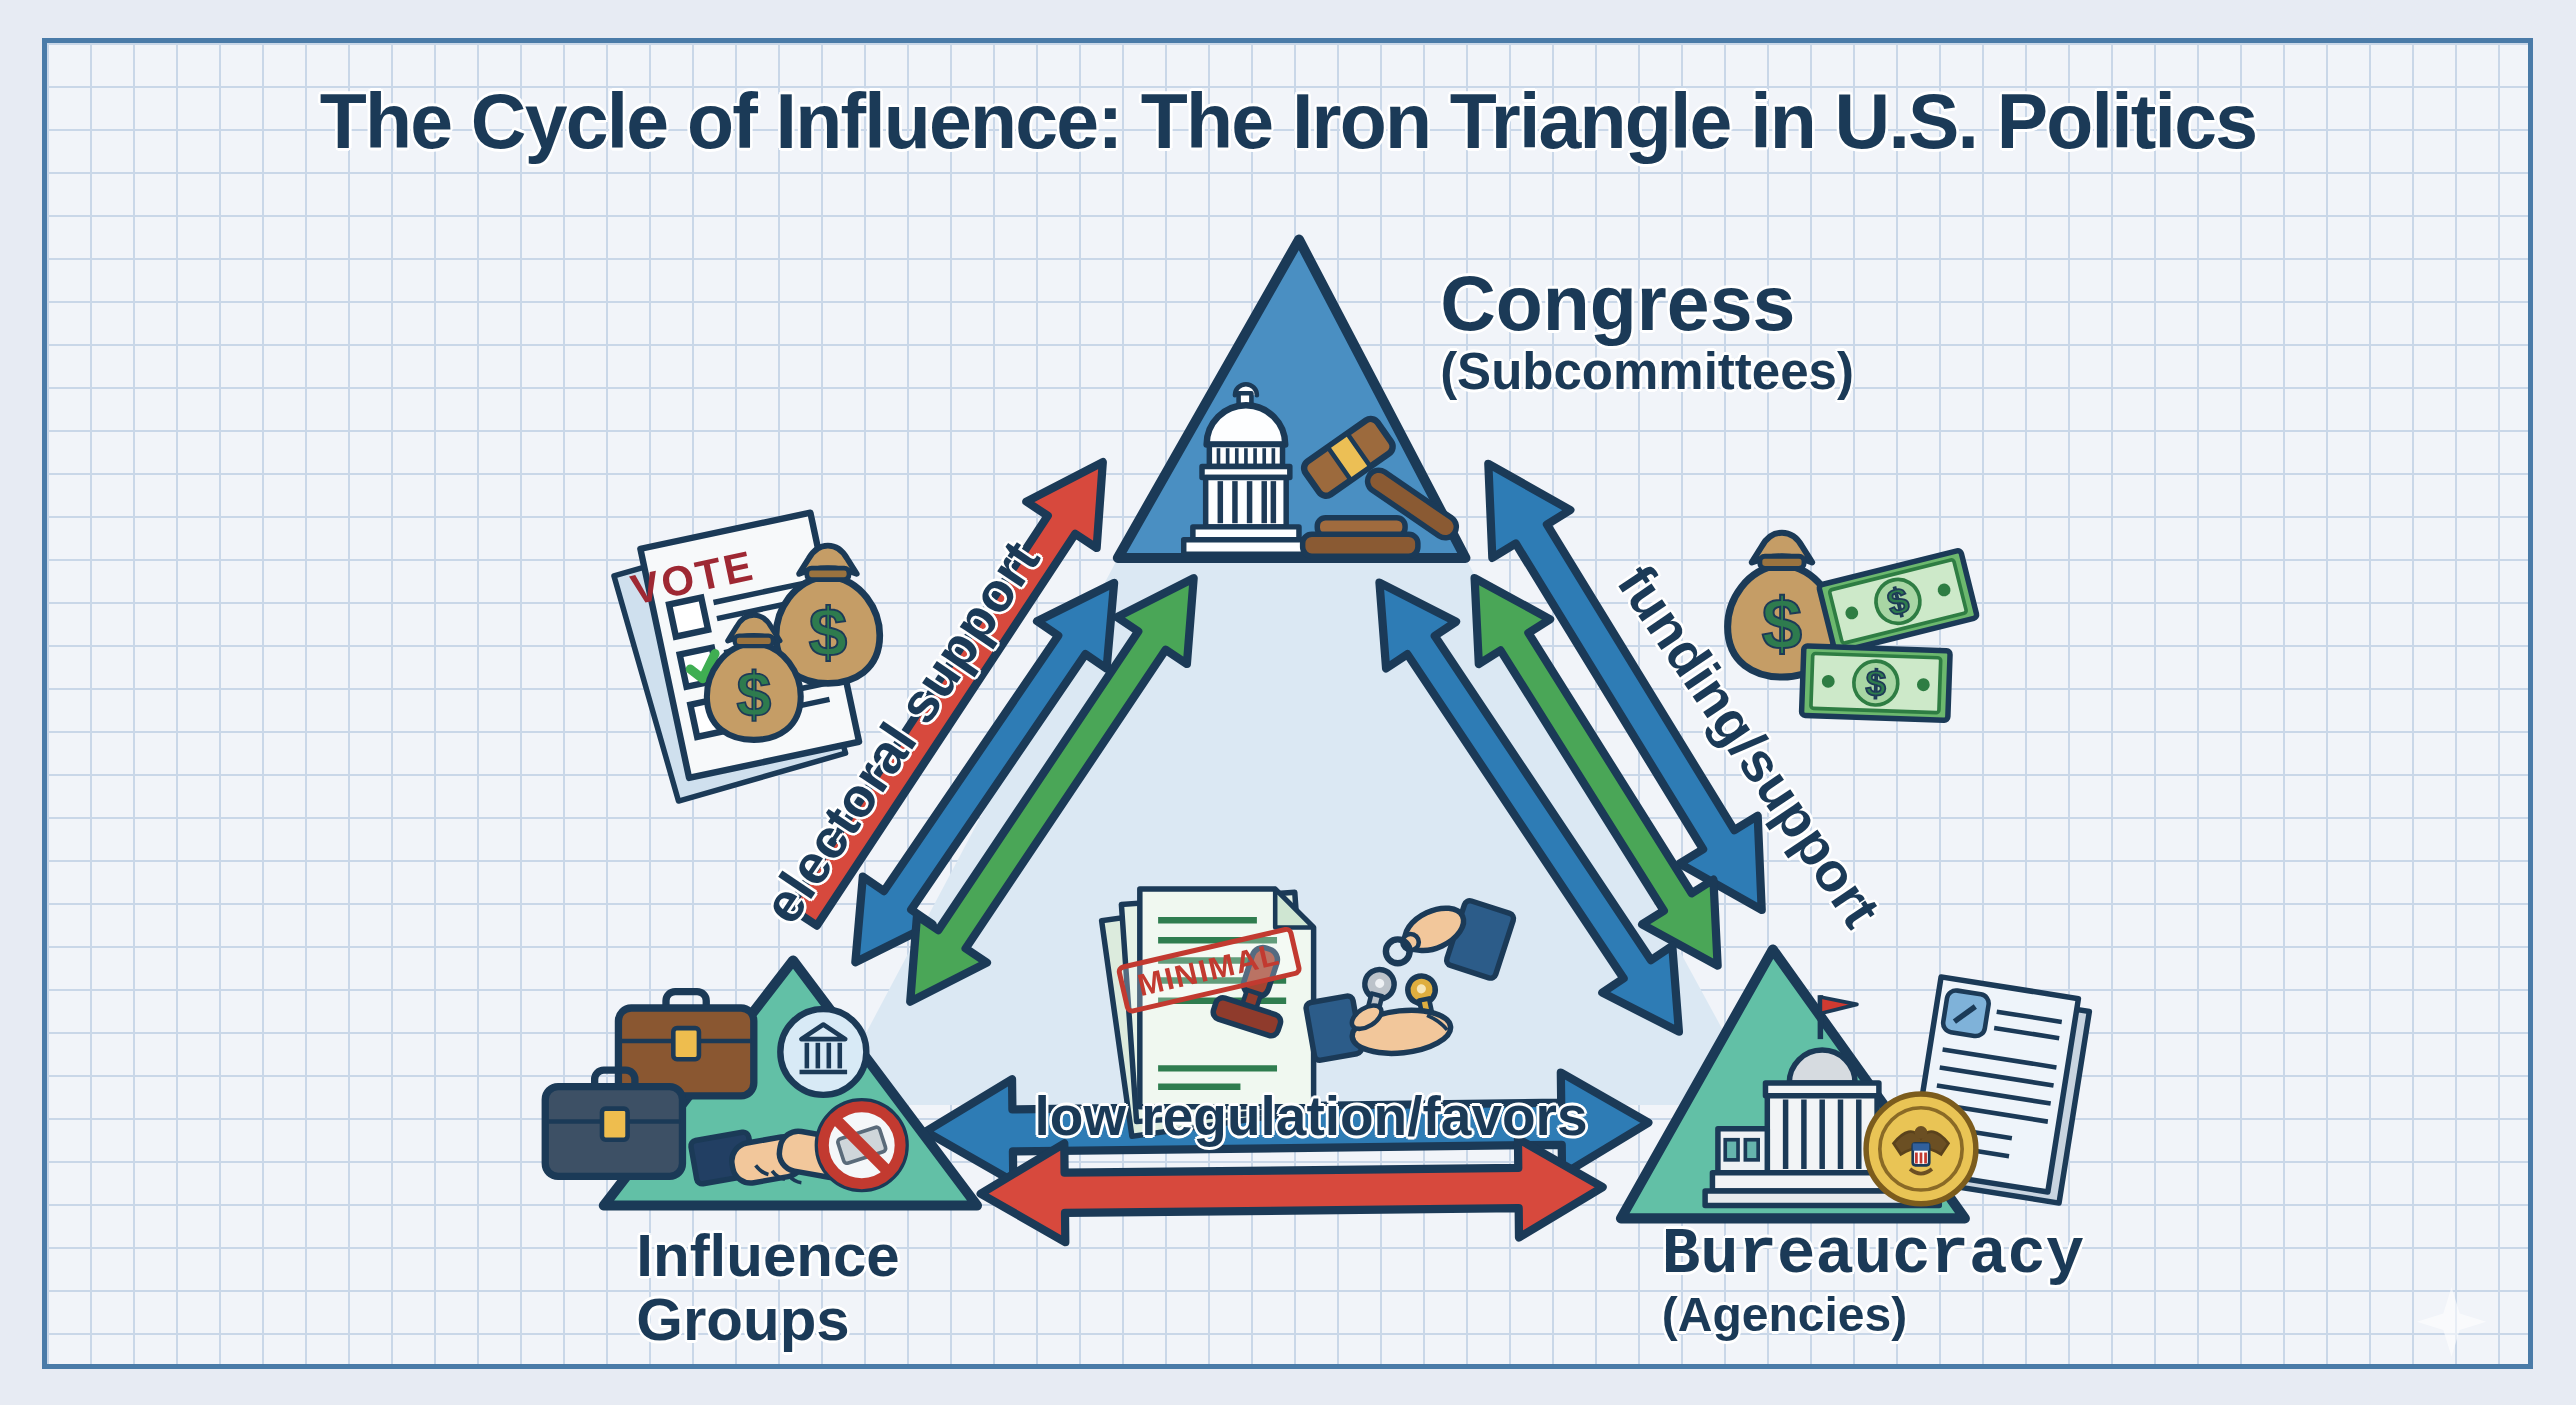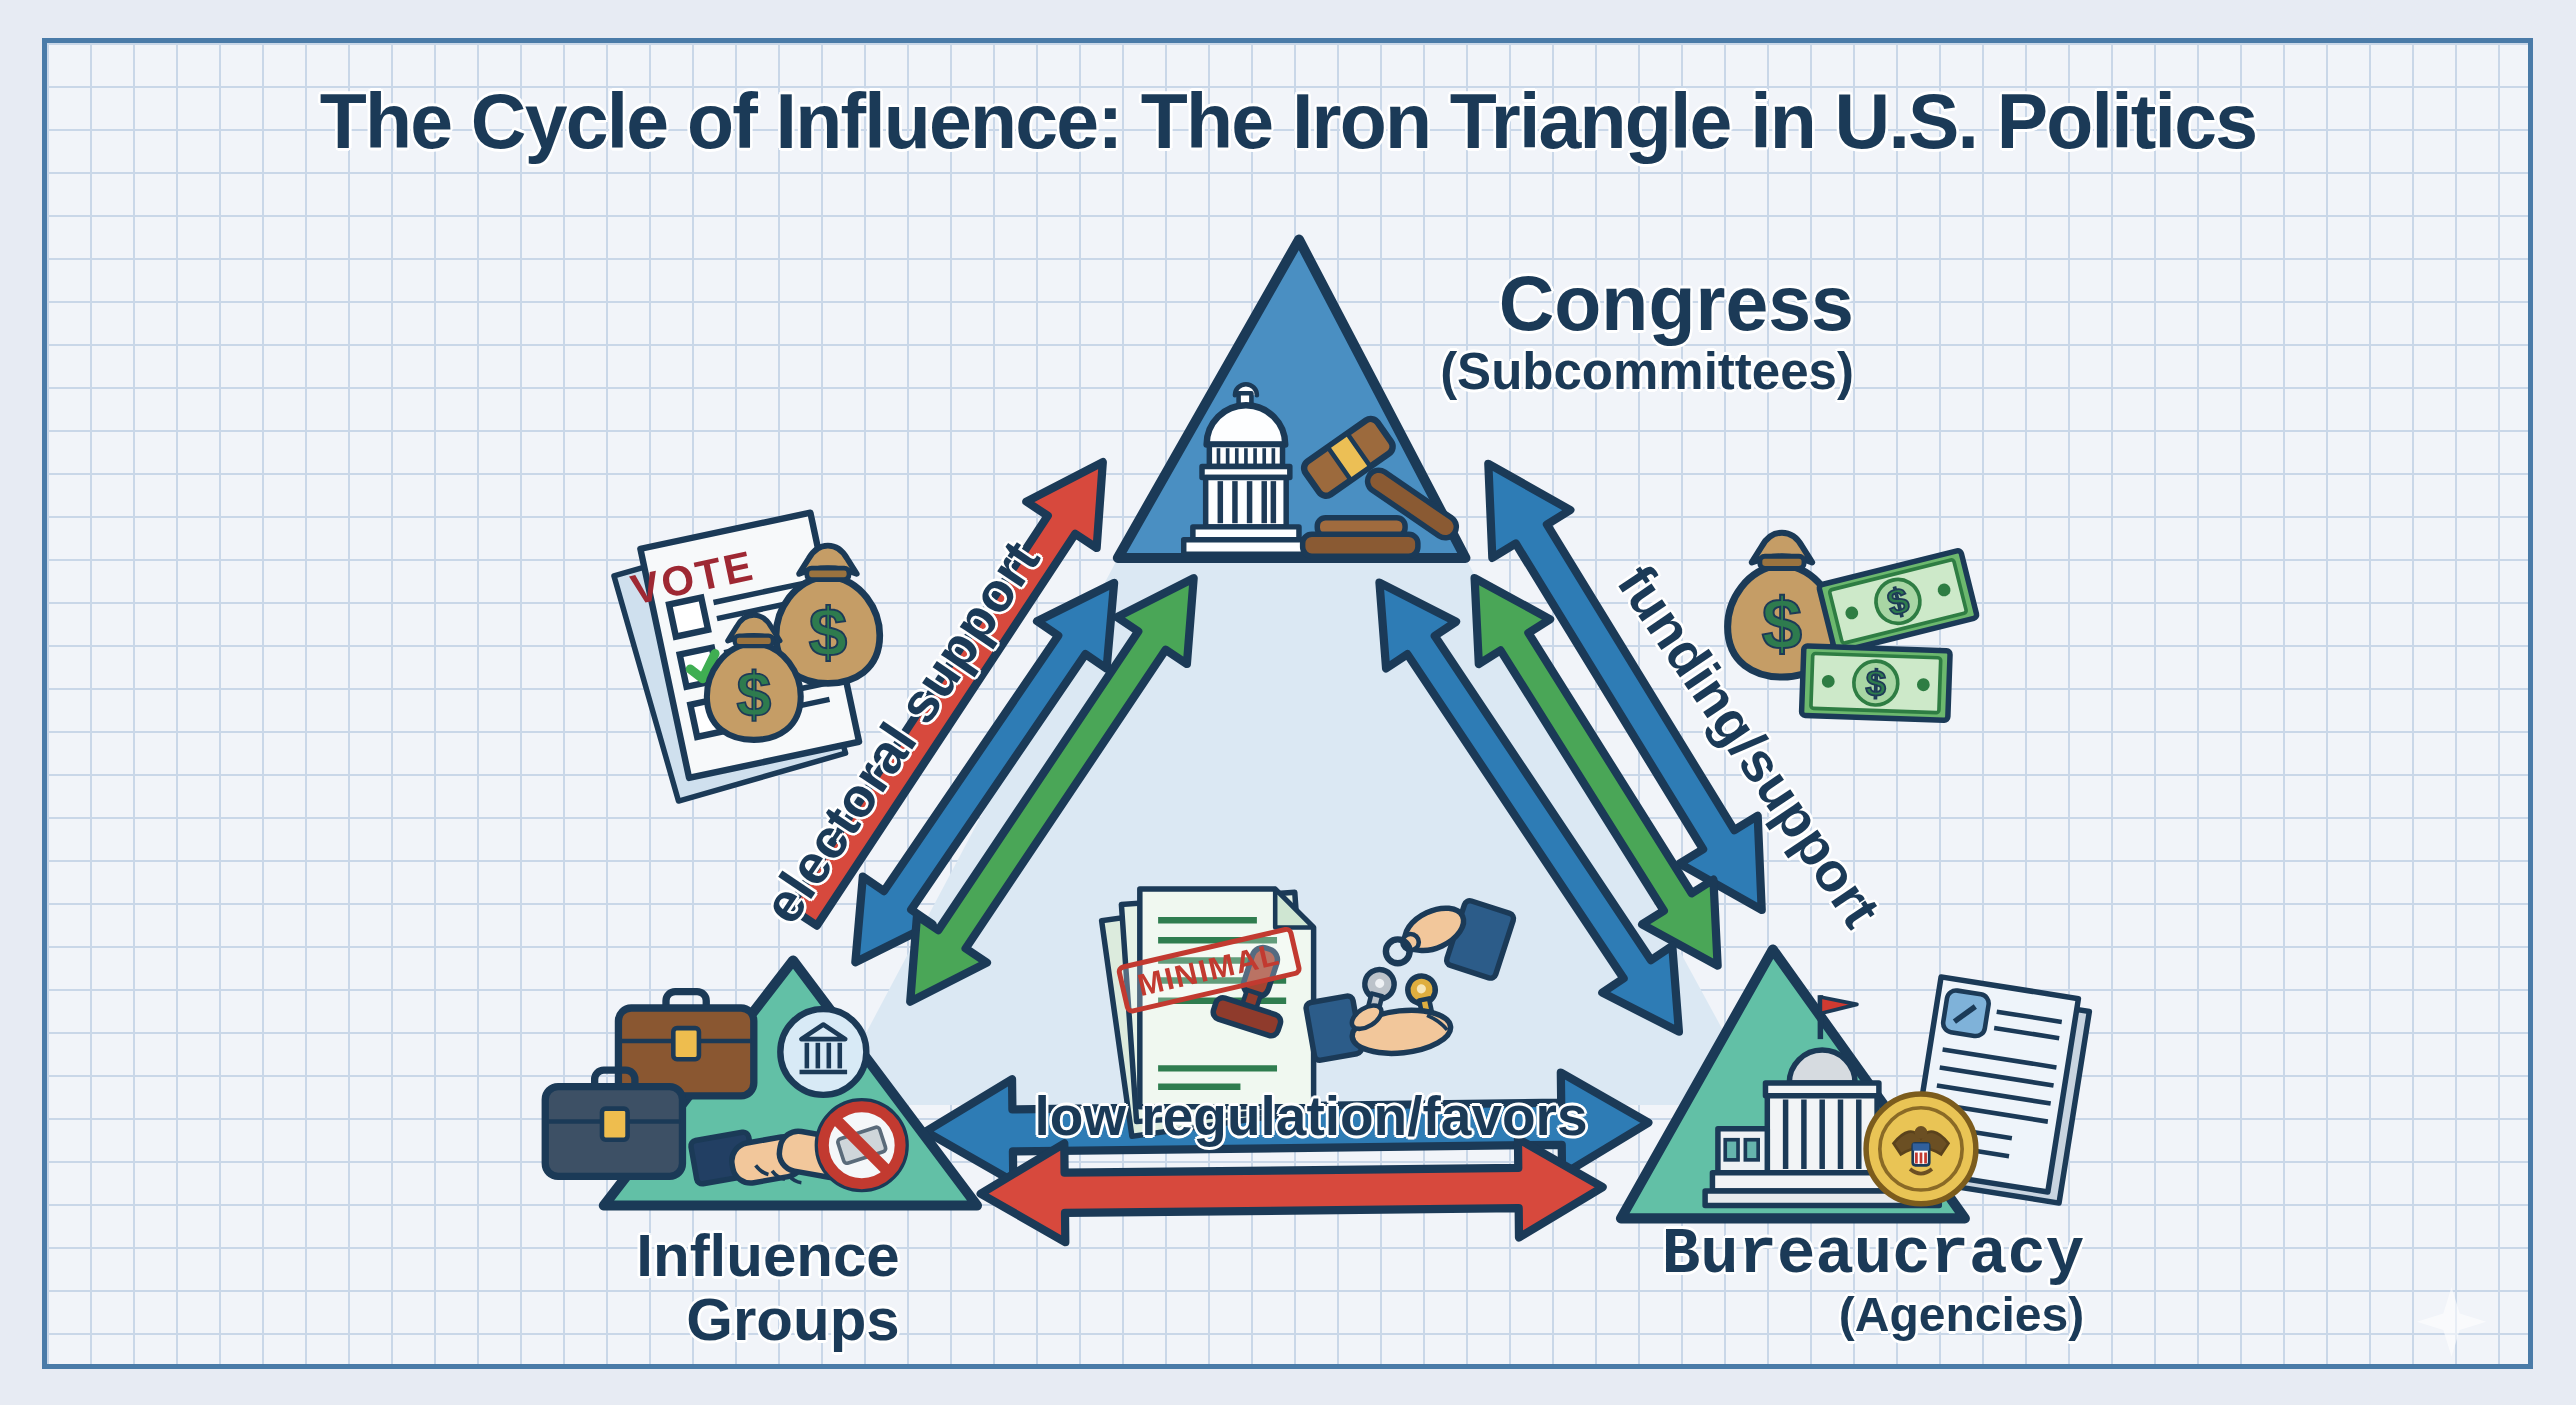--- a/index.html
+++ b/index.html
@@ -8,21 +8,21 @@
   #board{position:absolute;left:42px;top:38px;width:2481px;height:1321px;
          border:5.5px solid #4a7ba8;background-color:var(--paper);
          background-image:linear-gradient(var(--grid) 1.8px,transparent 1.8px),
                           linear-gradient(90deg,var(--grid) 1.8px,transparent 1.8px);
          background-size:43px 43px;}
   svg{position:absolute;left:0;top:0;}
   .lbl{position:absolute;font-weight:bold;color:var(--navy);white-space:nowrap;
        text-shadow:2.7px 0 0 #fff,-2.7px 0 0 #fff,0 2.7px 0 #fff,0 -2.7px 0 #fff,
                    1.8px 1.8px 0 #fff,-1.8px -1.8px 0 #fff,1.8px -1.8px 0 #fff,-1.8px 1.8px 0 #fff;}
   .title{left:0;right:0;top:77px;text-align:center;font-size:77px;letter-spacing:-1.8px;}
-  .node{text-align:right;line-height:1.06;}
+  .node{text-align:left;line-height:1.06;}
   .arr{stroke:var(--navy);stroke-width:9;stroke-linejoin:round;}
   .f-blue{fill:var(--blue);} .f-green{fill:var(--green);} .f-red{fill:var(--red);}
   .tri{stroke:var(--navy);stroke-width:11;stroke-linejoin:round;}
   .ic{stroke:var(--navy);stroke-linejoin:round;stroke-linecap:round;}
   .dollar{font-weight:bold;fill:#2e7b4e;stroke:#1d3a57;stroke-width:2px;
           font-family:"Liberation Sans","DejaVu Sans",sans-serif;text-anchor:middle;}
   .vote{color:#9e2833;font-size:42px;font-weight:bold;letter-spacing:2.7px;
         transform:translate(-50%,-50%) rotate(-12deg);text-shadow:none;}
   .minimal{color:#c23a30;font-size:31px;font-weight:bold;letter-spacing:1.8px;
         border:5.5px solid #c23a30;border-radius:7.3px;padding:1.8px 12.8px;background:rgba(255,255,255,.25);

